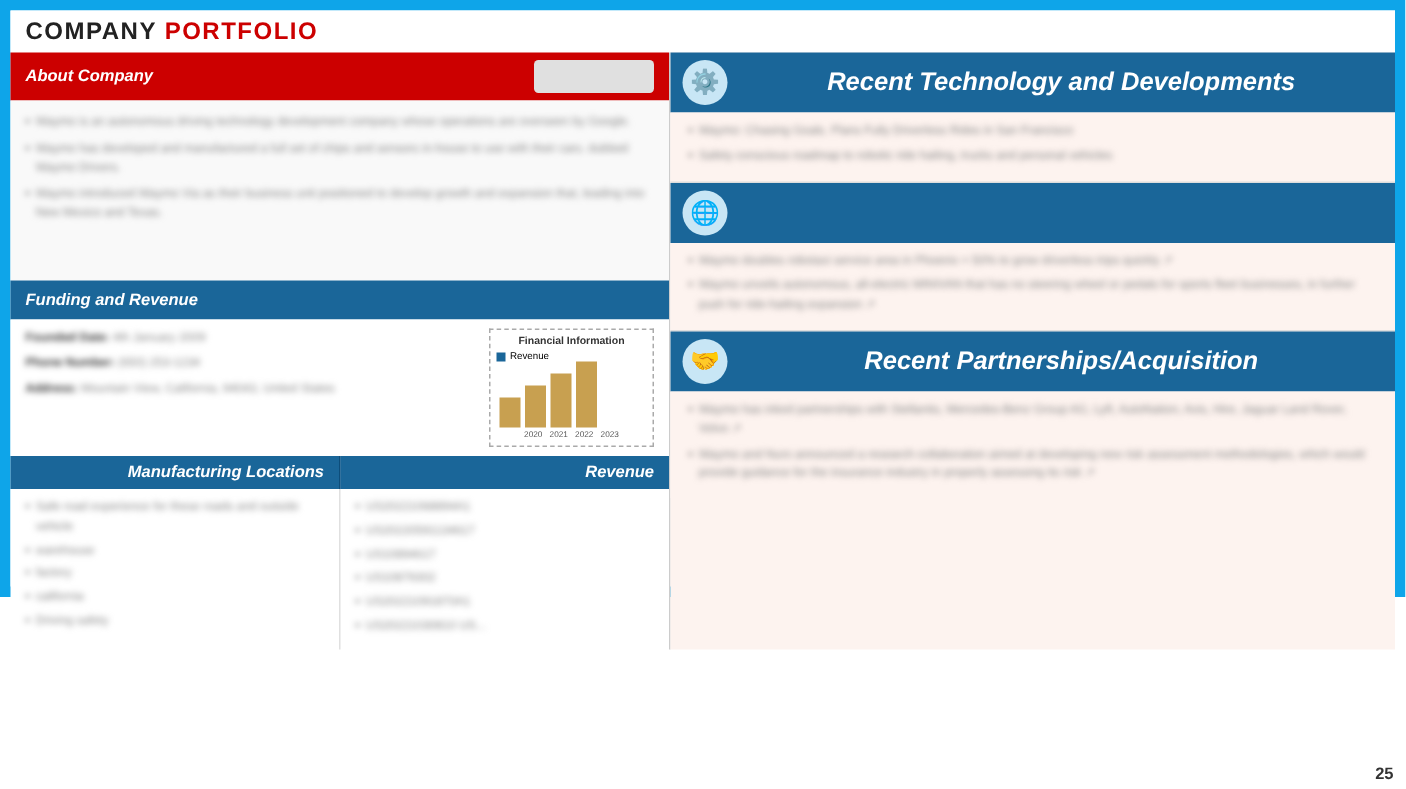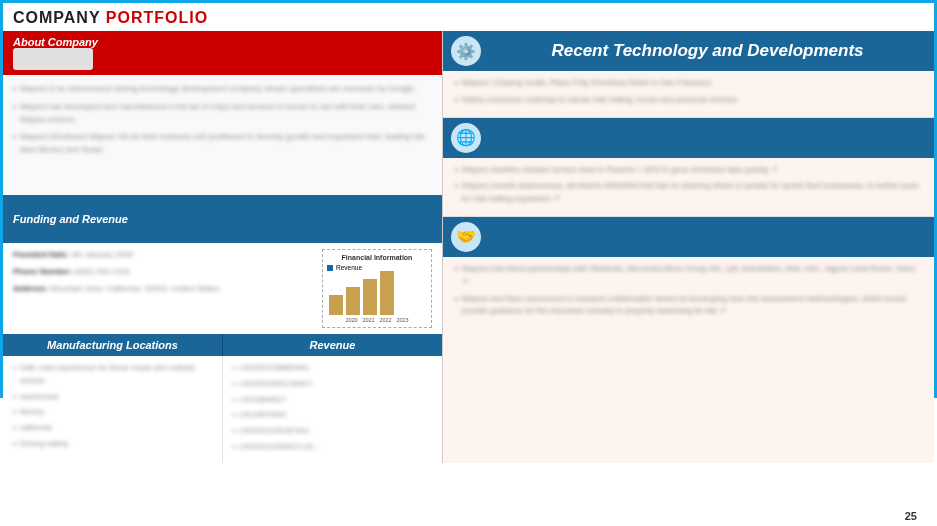--- a/index.html
+++ b/index.html
@@ -11,21 +11,21 @@
       background: #fff;
       overflow: hidden;
       position: relative;
     }
 
     .page-container {
       width: 937px;
       height: 398px;
       display: flex;
       flex-direction: column;
-      border: 3px solid #0ea5e9;
+      border: 7px solid #0ea5e9;
     }
 
     
     .header {
       padding: 6px 10px 4px 10px;
       background: #fff;
     }
     .header-title {
       font-size: 16px;
       font-weight: bold;
@@ -57,21 +57,21 @@
     
     .about-header {
       background: #cc0000;
       color: #fff;
       font-weight: bold;
       font-style: italic;
       font-size: 11px;
       padding: 5px 10px;
       display: flex;
       justify-content: space-between;
-      flex-direction: column;
+      align-items: center;
     }
     .about-logo {
       background: #e0e0e0;
       width: 80px;
       height: 22px;
       border-radius: 3px;
     }
 
     .about-body {
       padding: 8px 10px;
@@ -102,21 +102,21 @@
       flex-shrink: 0;
     }
 
     
     .funding-header {
       background: #1a6699;
       color: #fff;
       font-weight: bold;
       font-style: italic;
       font-size: 11px;
-      padding: 18px 10px;
+      padding: 7px 10px;
     }
     .funding-body {
       padding: 6px 10px;
       background: #fff;
       display: flex;
       gap: 10px;
       min-height: 90px;
     }
     .funding-info {
       flex: 1;
@@ -189,21 +189,21 @@
       display: flex;
     }
     .mfg-header, .patents-header {
       flex: 1;
       background: #1a6699;
       color: #fff;
       font-weight: bold;
       font-style: italic;
       font-size: 11px;
       padding: 5px 10px;
-      text-align: center;
+      text-align: right;
     }
     .mfg-header {
       border-right: 1px solid #0d4d7a;
     }
     .mfg-patents-body {
       display: flex;
       flex: 1;
       background: #fff;
     }
     .mfg-list, .patents-list {
@@ -289,21 +289,21 @@
 
     .divider-line {
       height: 1px;
       background: #ddd;
     }
 
     
     .page-number {
       position: absolute;
       bottom: 4px;
-      right: 20px;
+      right: 8px;
       font-size: 11px;
       font-weight: bold;
       color: #333;
     }
   </style>
 </head>
 <body>
 
 <div class="page-container">
 
@@ -412,20 +412,21 @@
       </div>
       <div class="section-body">
         <div class="bullet-item blurred-text">Waymo doubles robotaxi service area in Phoenix + 50% to grow driverless trips quickly ↗</div>
         <div class="bullet-item blurred-text">Waymo unveils autonomous, all-electric MINIVAN that has no steering wheel or pedals for sports fleet businesses, in further push for ride-hailing expansion ↗</div>
       </div>
 
       <div class="divider-line"></div>
 
       <div class="section-header">
         <div class="section-icon">🤝</div>
+        <div class="section-title">Recent Partnerships/Acquisition</div>
       </div>
       <div class="section-body">
         <div class="bullet-item blurred-text">Waymo has inked partnerships with Stellantis, Mercedes-Benz Group AG, Lyft, AutoNation, Avis, Hire, Jaguar Land Rover, Volvo ↗</div>
         <div class="bullet-item blurred-text">Waymo and Nuro announced a research collaboration aimed at developing new risk assessment methodologies, which would provide guidance for the insurance industry in properly assessing its risk ↗</div>
       </div>
 
     </div>
   </div>
 
   <div class="page-number">25</div>

